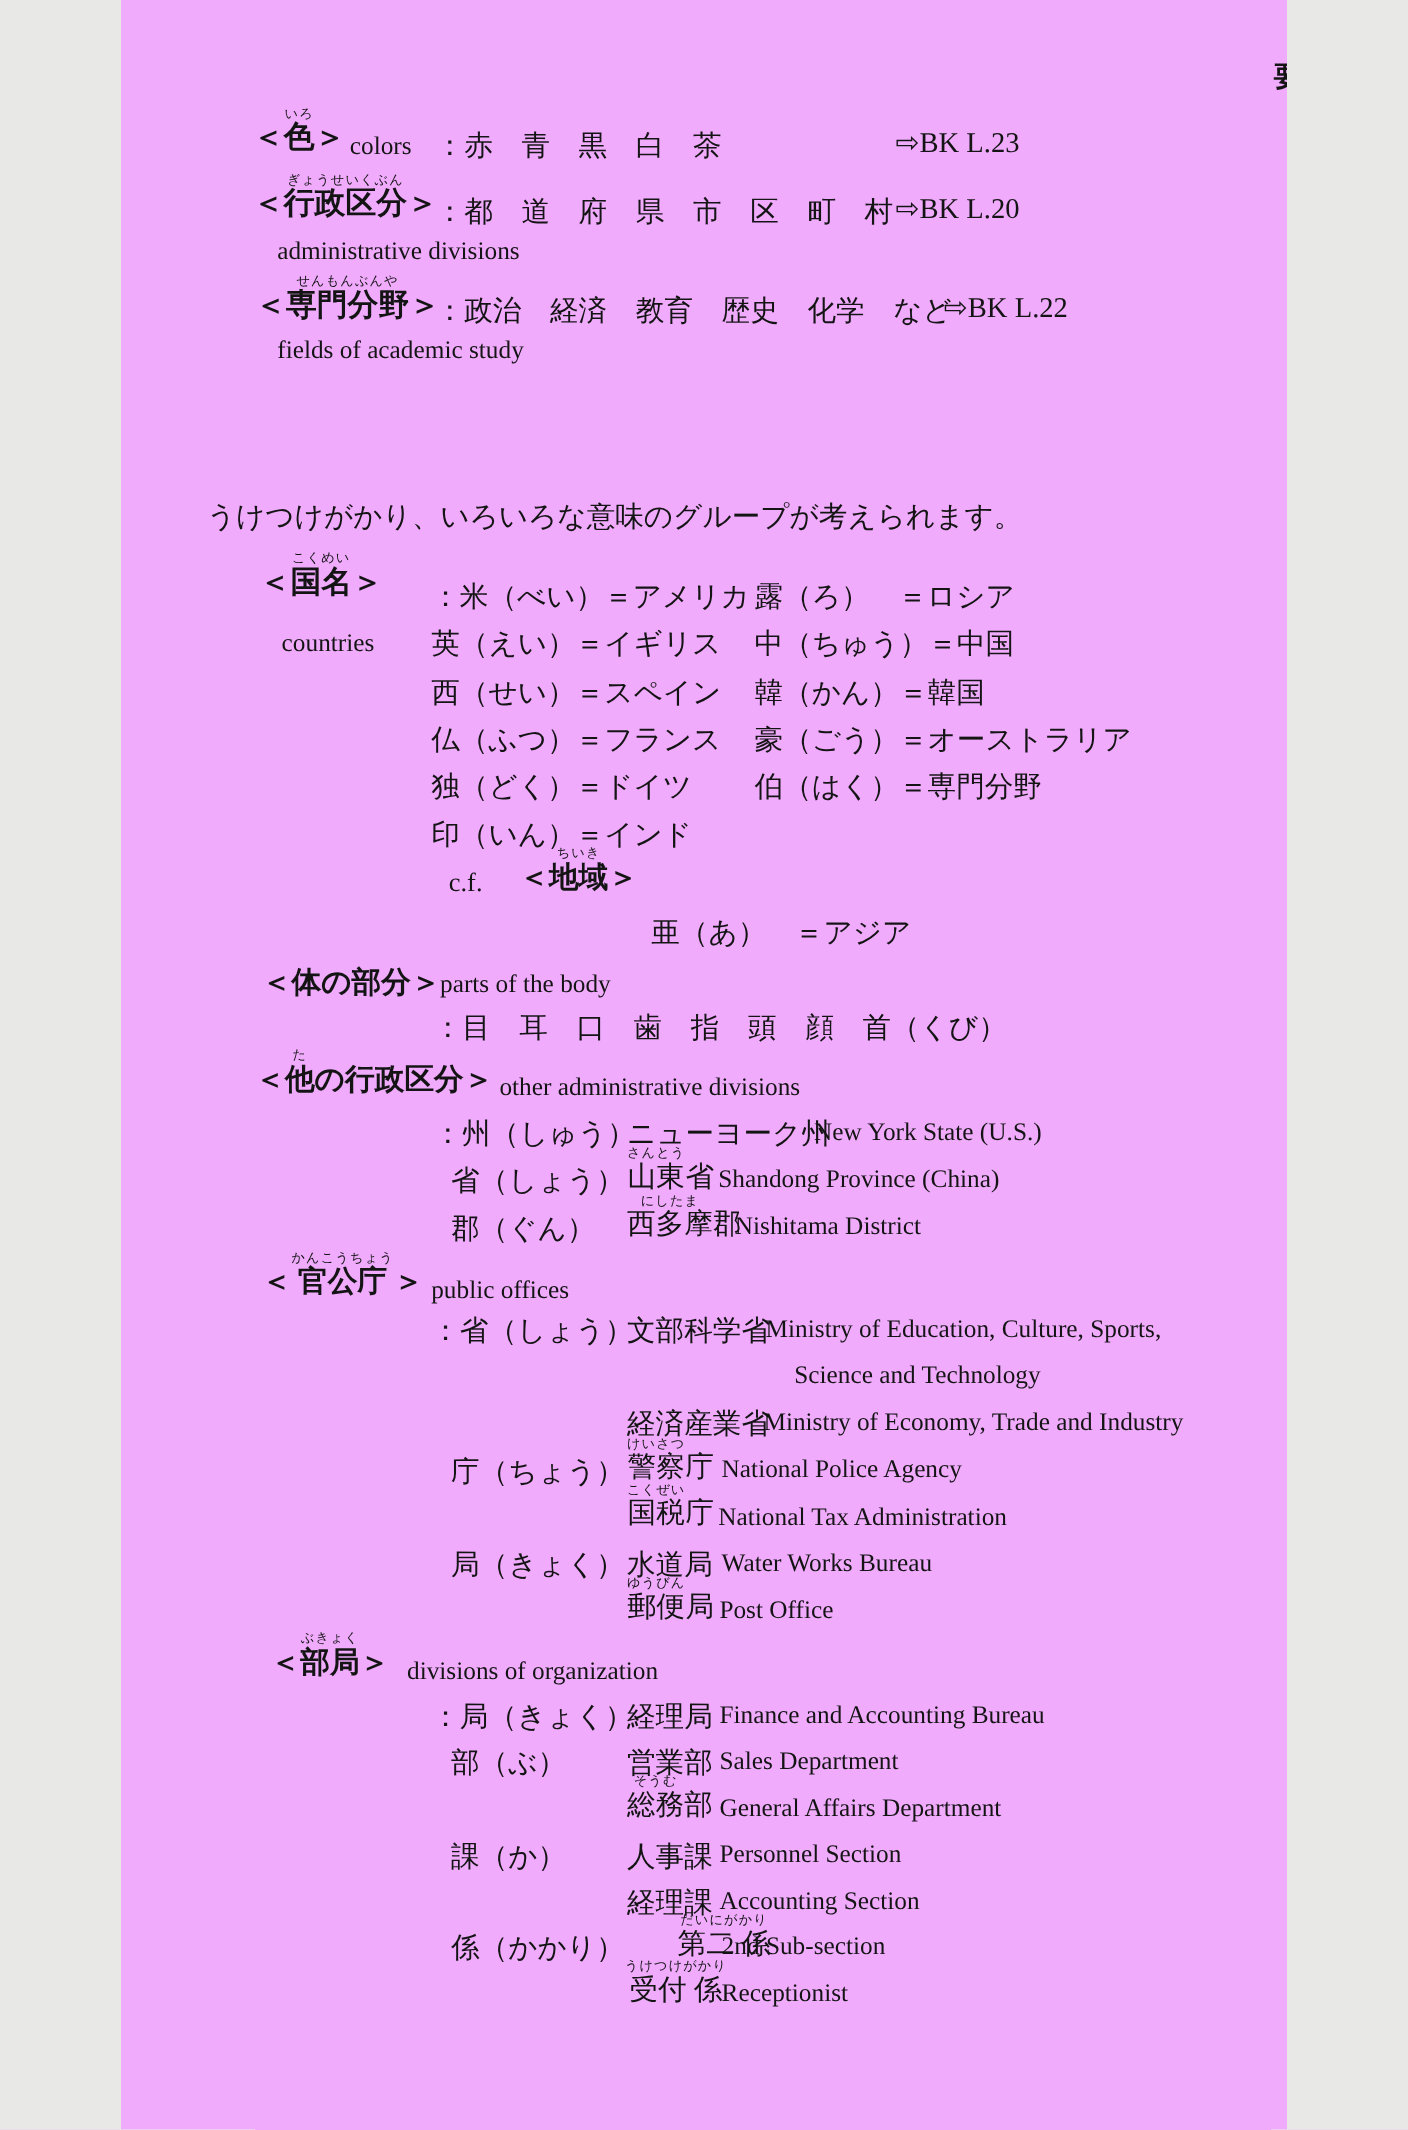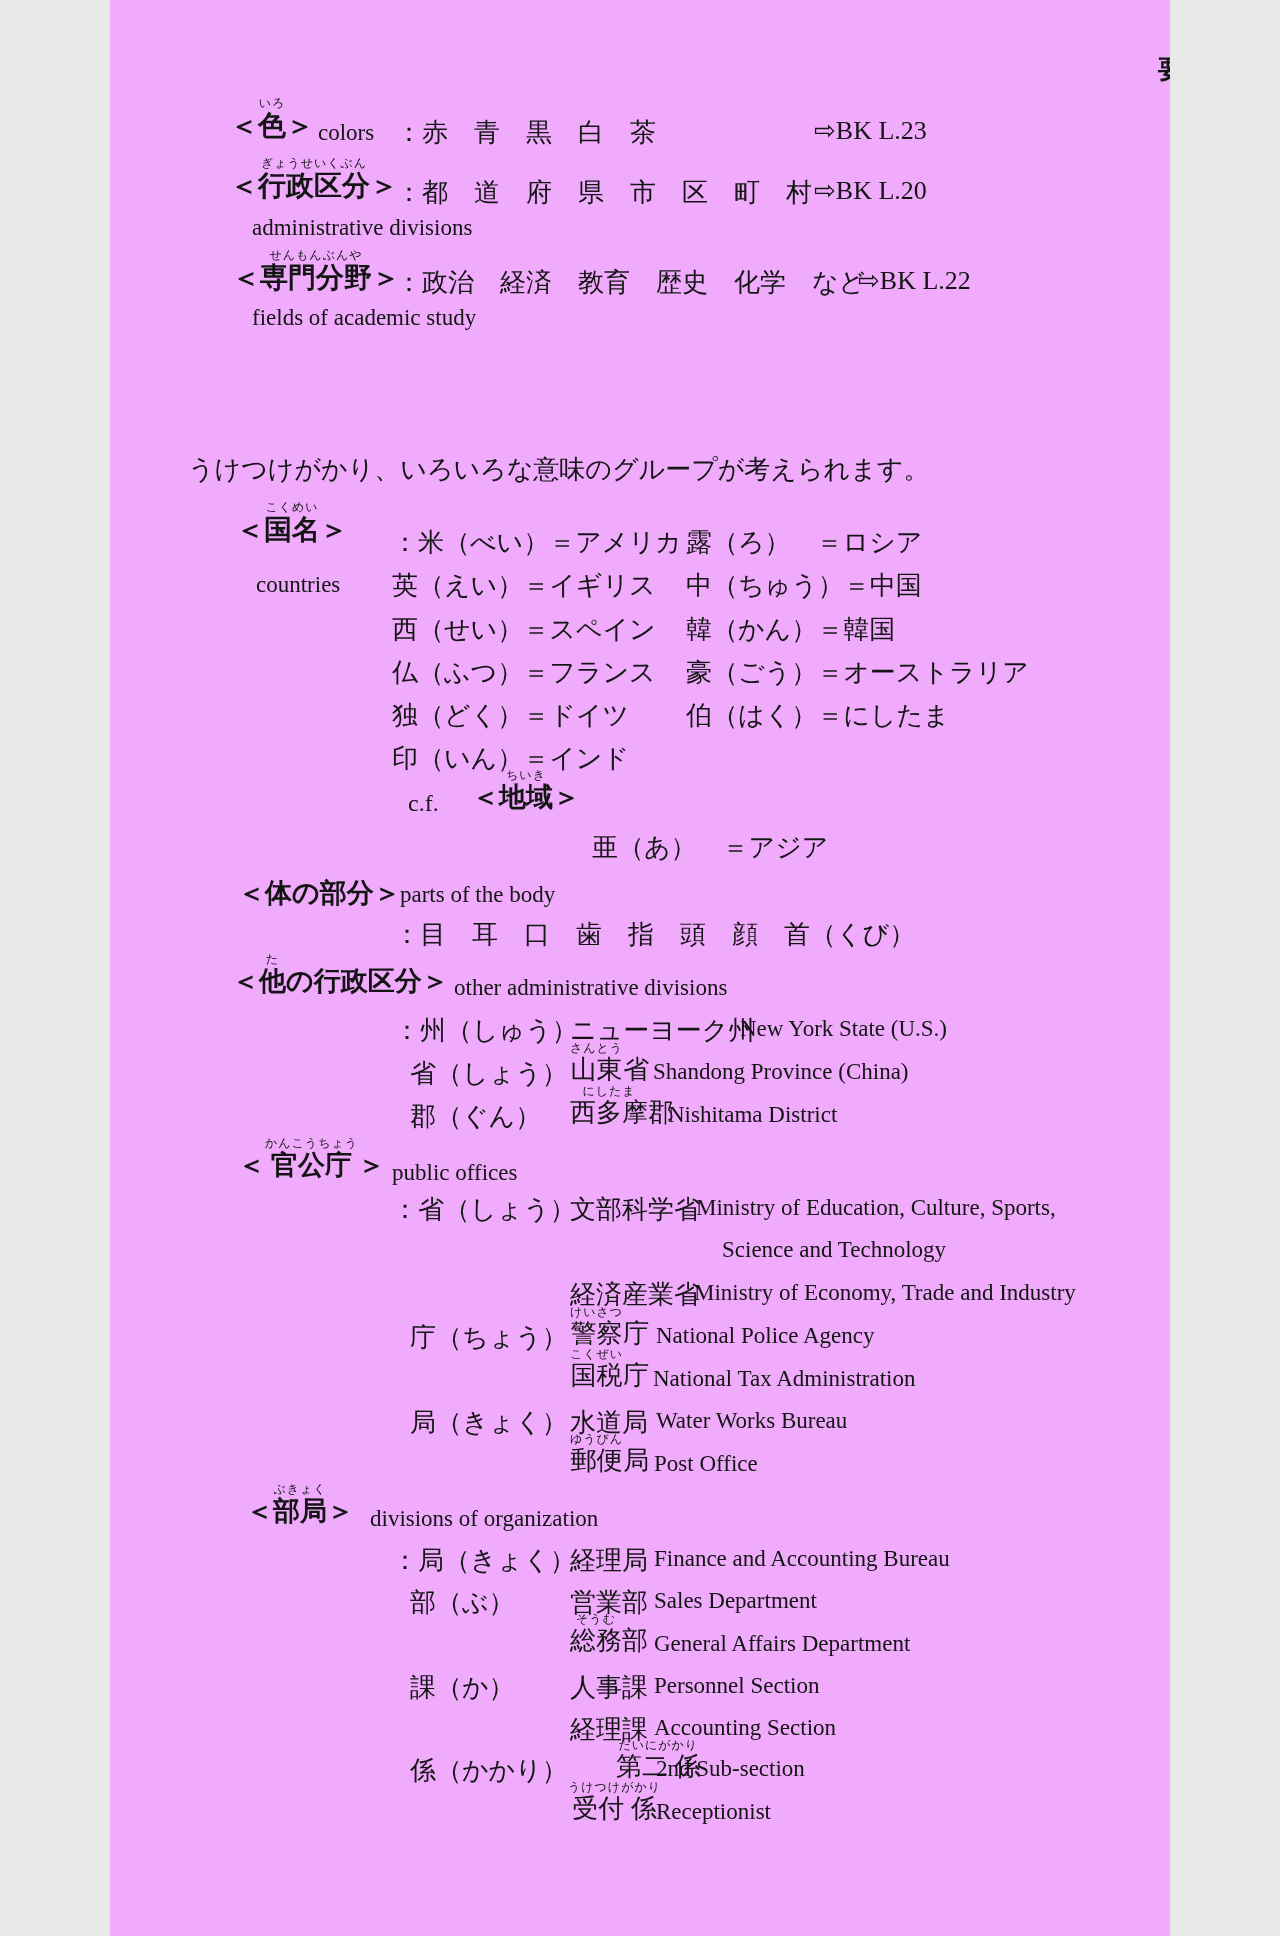--- a/index.html
+++ b/index.html
@@ -93,21 +93,21 @@
   <div class="abs jp" style="left:282px;top:568px;">英（えい）＝イギリス</div>
   <div class="abs jp" style="left:282px;top:612px;">西（せい）＝スペイン</div>
   <div class="abs jp" style="left:282px;top:655px;">仏（ふつ）＝フランス</div>
   <div class="abs jp" style="left:282px;top:698px;">独（どく）＝ドイツ</div>
   <div class="abs jp" style="left:282px;top:741px;">印（いん）＝インド</div>
 
   <div class="abs jp" style="left:576px;top:525px;">露（ろ）　＝ロシア</div>
   <div class="abs jp" style="left:576px;top:568px;">中（ちゅう）＝中国</div>
   <div class="abs jp" style="left:576px;top:612px;">韓（かん）＝韓国</div>
   <div class="abs jp" style="left:576px;top:655px;">豪（ごう）＝オーストラリア</div>
-  <div class="abs jp" style="left:576px;top:698px;">伯（はく）＝にしたま</div>
+  <div class="abs jp" style="left:576px;top:698px;">伯（はく）＝専門分野</div>
 
   <div class="abs en" style="left:298px;top:790px;font-size:24px;">c.f.</div>
   <div class="abs hrow head" style="left:362px;top:768px;font-size:27px;">
     <span>＜</span>
     <span class="furi">
       <span class="ft">ちいき</span>
       <span class="fb">地域</span>
     </span>
     <span>＞</span>
   </div>

